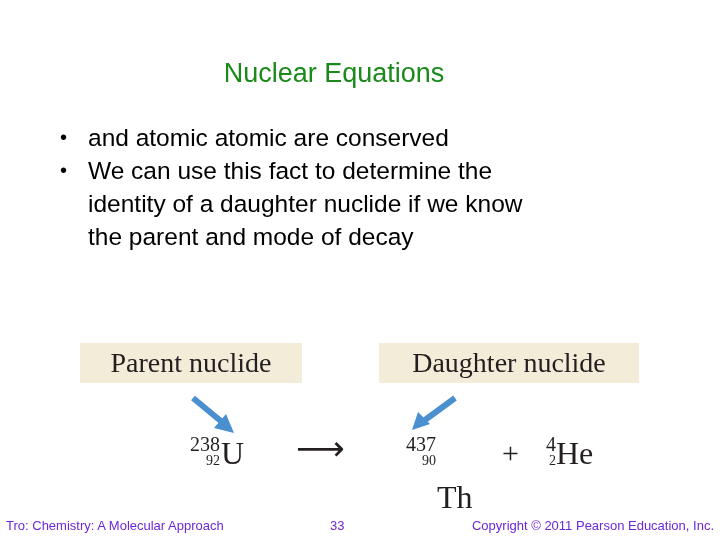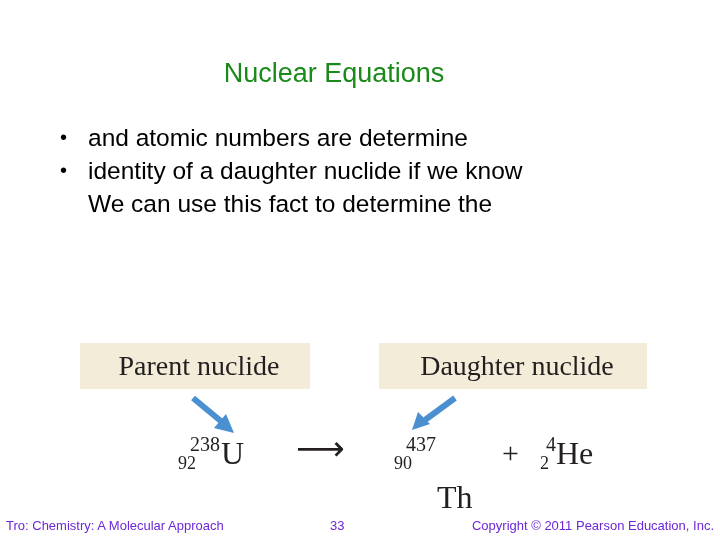--- a/index.html
+++ b/index.html
@@ -1,42 +1,43 @@
 <!DOCTYPE html>
 <html><head>
 <meta charset="utf-8">
 <style>
   html, body { margin:0; padding:0; }
   body { width:720px; height:540px; background:#ffffff; position:relative; overflow:hidden; font-family:"Liberation Sans", sans-serif; }
   .title { position:absolute; left:0; width:668px; top:58px; text-align:center; font-size:27px; color:#1a8a1a; }
   .bullets { position:absolute; left:88px; top:121px; width:600px; }
   .bullet { position:relative; font-size:24.5px; line-height:33px; color:#000; }
   .bullet .dot { position:absolute; left:-28px; top:0; font-size:20px; }
-  .box { position:absolute; background:#f3ecd9; font-family:"Liberation Serif", serif; font-size:28px; color:#231f20; display:flex; align-items:center; justify-content:center; height:46px; top:343px;padding-left:8px; }
+  .box { position:absolute; background:#f3ecd9; font-family:"Liberation Serif", serif; font-size:28px; color:#231f20; display:flex; align-items:center; justify-content:center; height:40px; top:343px; }
   .eq { position:absolute; font-family:"Liberation Serif", serif; color:#231f20; }
   .nuc { position:absolute; top:433px; height:50px; }
   .nuc .sym { position:absolute; font-size:32px; top:2px; }
   .nuc .sup { position:absolute; font-size:20px; top:0; text-align:right; }
-  .nuc .sub { position:absolute; font-size:18px; top:20px; text-align:left; }
+  .nuc .sub { position:absolute; font-size:14px; top:20px; text-align:right; }
   .footer { position:absolute; top:518px; font-size:13px; color:#6d28d9; }
 </style>
 </head>
 <body>
 
 <div class="title">Nuclear Equations</div>
 
 <div class="bullets">
   <div class="bullet">
     <span class="dot">•</span>
-    <div>and atomic numbers are determine</div>
+    <div>and atomic atomic are conserved</div>
   </div>
   <div class="bullet">
     <span class="dot">•</span>
+    <div>We can use this fact to determine the</div>
     <div>identity of a daughter nuclide if we know</div>
-    <div>We can use this fact to determine the</div>
+    <div>the parent and mode of decay</div>
   </div>
 </div>
 
 <div class="box" style="left:80px; width:222px;">Parent nuclide</div>
 <div class="box" style="left:379px; width:260px;">Daughter nuclide</div>
 
 <svg style="position:absolute; left:0; top:0;" width="720" height="540">
   <g>
     <line x1="193" y1="398" x2="222" y2="422" stroke="#4a8fd0" stroke-width="6"></line>
     <polygon points="234,433 214,428 226,414" fill="#4a8fd0"></polygon>

